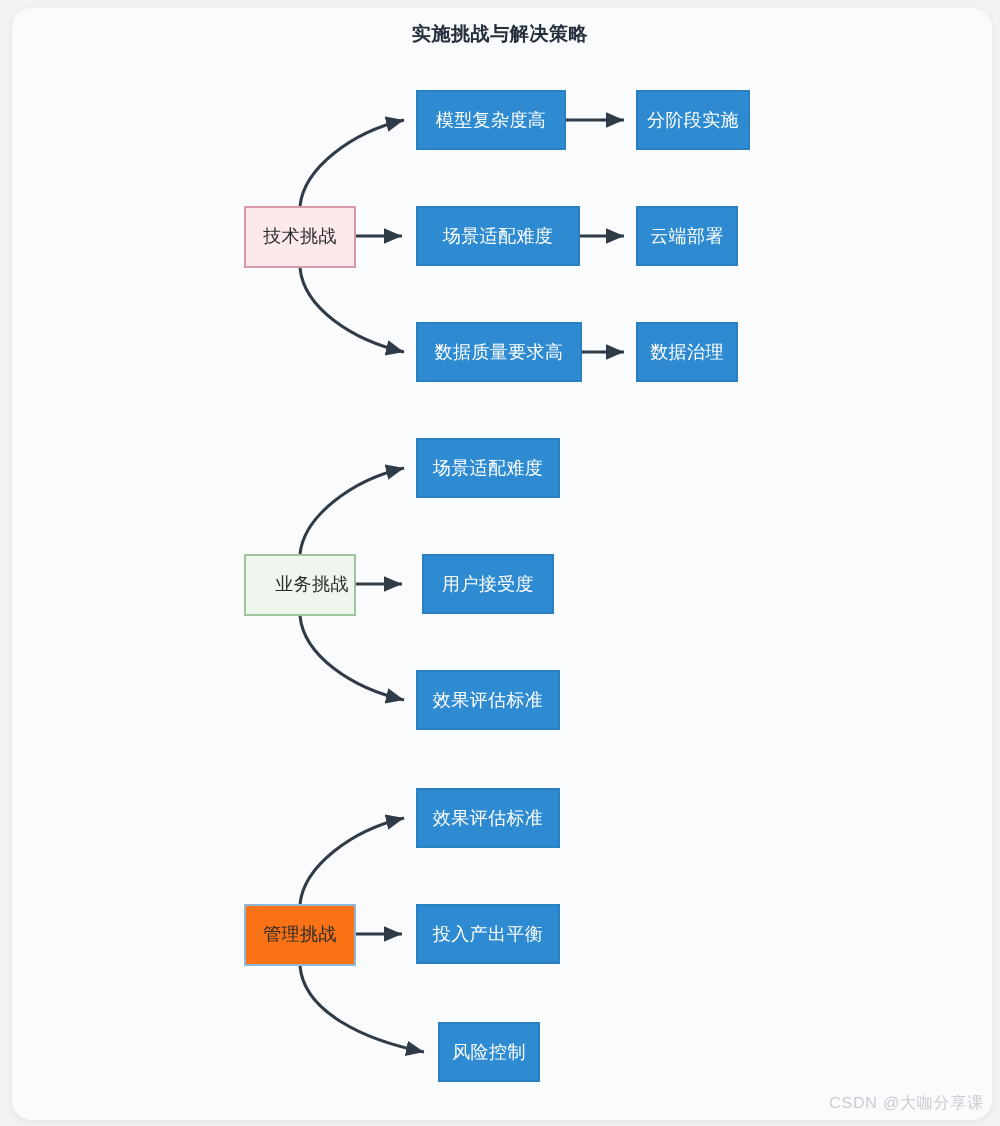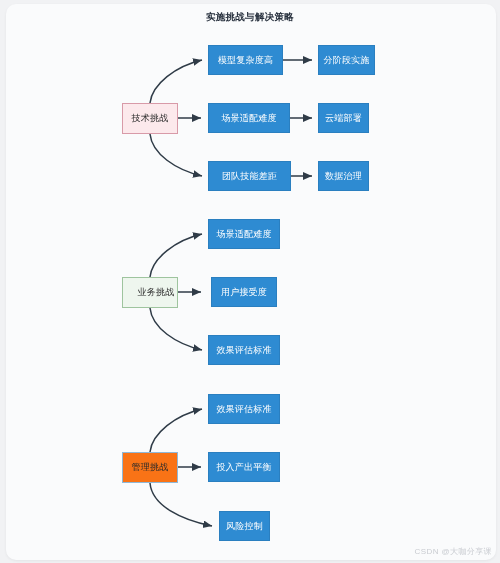--- a/index.html
+++ b/index.html
@@ -124,21 +124,21 @@
         <path d="M150,452 C152,433 176,415 202,409"></path>
         <path d="M178,467 L201,467"></path>
         <path d="M150,483 C152,506 182,520 212,526"></path>
       </g>
     </svg>
 
     <div class="node root-tech" style="left:122px; top:103px; width:56px; height:31px;">技术挑战</div>
 
     <div class="node leaf" style="left:208px; top:45px; width:75px; height:30px;">模型复杂度高</div>
     <div class="node leaf" style="left:208px; top:103px; width:82px; height:30px;">场景适配难度</div>
-    <div class="node leaf" style="left:208px; top:161px; width:83px; height:30px;">团队技能差距</div>
+    <div class="node leaf" style="left:208px; top:161px; width:83px; height:30px;">数据质量要求高</div>
 
     <div class="node leaf" style="left:318px; top:45px; width:57px; height:30px;">分阶段实施</div>
     <div class="node leaf" style="left:318px; top:103px; width:51px; height:30px;">云端部署</div>
     <div class="node leaf" style="left:318px; top:161px; width:51px; height:30px;">数据治理</div>
 
     <div class="node root-biz" style="left:122px; top:277px; width:56px; height:31px;padding-left:12px;">业务挑战</div>
 
     <div class="node leaf" style="left:208px; top:219px; width:72px; height:30px;">场景适配难度</div>
     <div class="node leaf" style="left:211px; top:277px; width:66px; height:30px;">用户接受度</div>
     <div class="node leaf" style="left:208px; top:335px; width:72px; height:30px;">效果评估标准</div>

